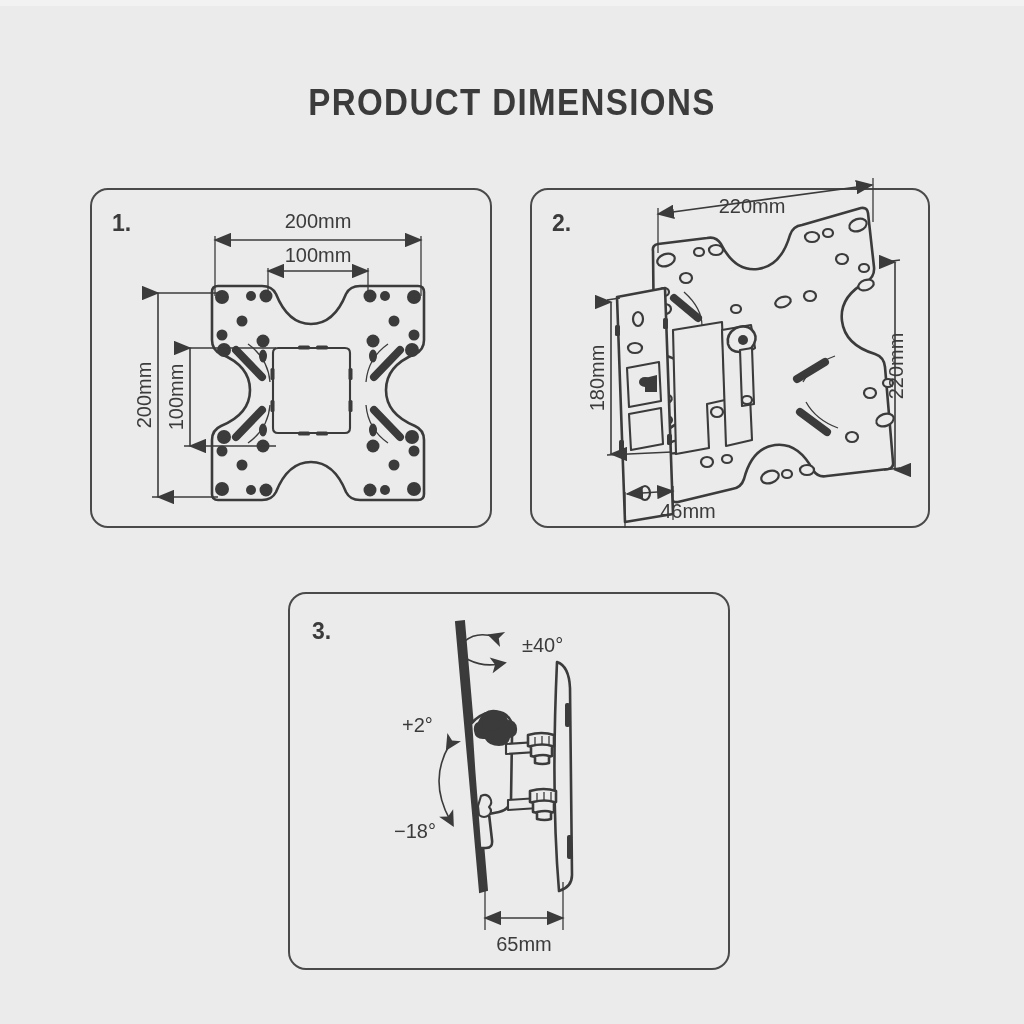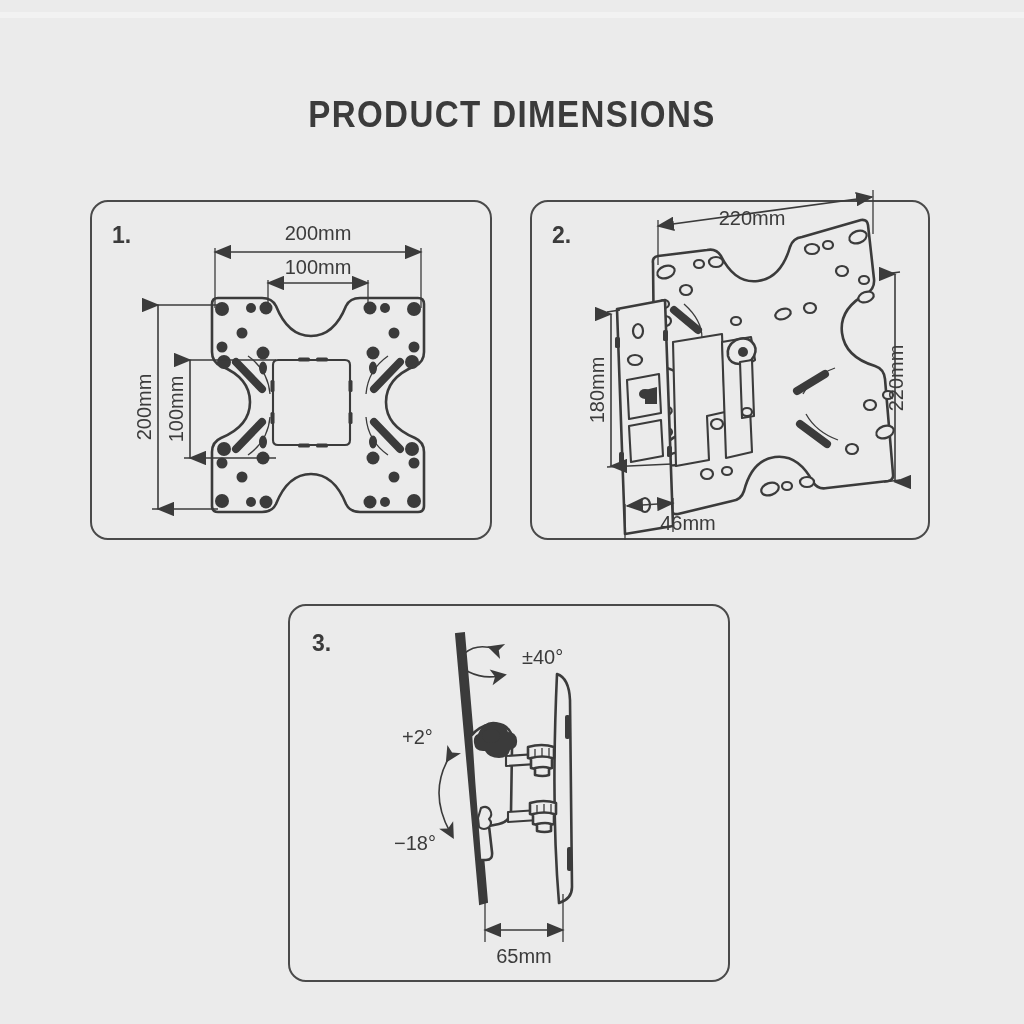--- a/index.html
+++ b/index.html
@@ -3,21 +3,21 @@
 <meta charset="utf-8">
 <title>Product Dimensions</title>
 <style>
   html,body{margin:0;padding:0;}
   body{
     width:1024px;height:1024px;
     background:#ebebeb;
     font-family:"Liberation Sans", sans-serif;
     overflow:hidden;
   }
-  #stage{position:relative;width:1024px;height:786px;background:#ebebeb;margin-top:12px;}
+  #stage{position:relative;width:1024px;height:786px;background:#ebebeb;}
   #topstrip{position:absolute;left:0;top:0;width:1024px;height:6px;background:#f2f2f2;}
   #title{
     position:absolute;left:0;top:82px;width:1024px;
     text-align:center;
     font-size:36px;font-weight:bold;
     letter-spacing:1.5px;
     color:#3b3b3b;
     font-family:"Liberation Sans", sans-serif;
     transform:scaleX(0.92);
   }

